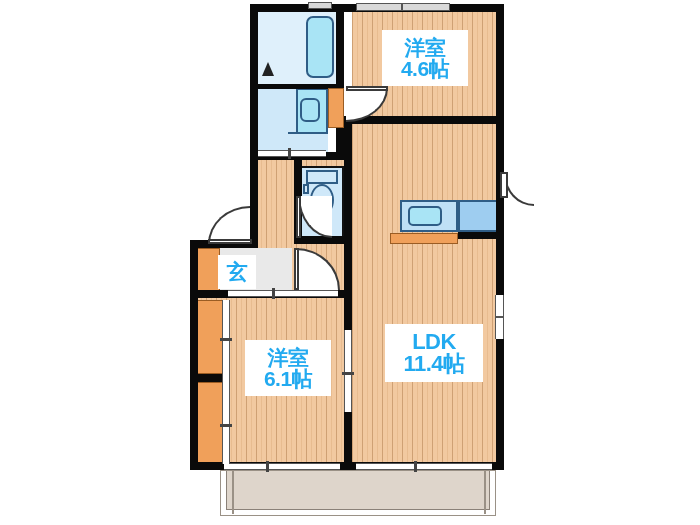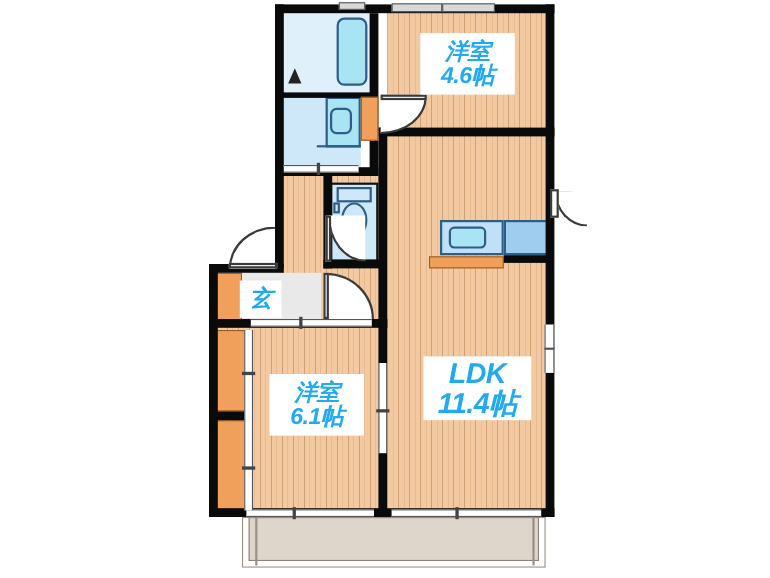--- a/index.html
+++ b/index.html
@@ -28,24 +28,24 @@
 
   
   .lbl{
     color:#22aaf0;
     background:#ffffff;
     text-align:center;
     line-height:1.02;
     font-weight:700;
     letter-spacing:-.5px;
     white-space:pre-line;
-    display:flex;flex-direction:column;align-items:center;justify-content:center;font-style:italic;
+    display:flex;flex-direction:column;align-items:center;justify-content:center;
   }
   .lbl-room{font-size:21px;}
-  .lbl-ldk{font-size:26px;}
+  .lbl-ldk{font-size:22px;}
   .lbl-gen{font-size:21px;}
   .lbl-bal{font-size:19px;letter-spacing:0px;}
 
   
   .swing{border:2px solid #3a3a3a;background:#ffffff;}
   .swing-tr{border-radius:0 0 0 100%;}   
   .swing-tl{border-radius:0 0 100% 0;}   
   .swing-bl{border-radius:0 100% 0 0;}   
   .swing-br{border-radius:100% 0 0 0;}   
   .leaf{background:#ffffff;border:2px solid #3a3a3a;}

